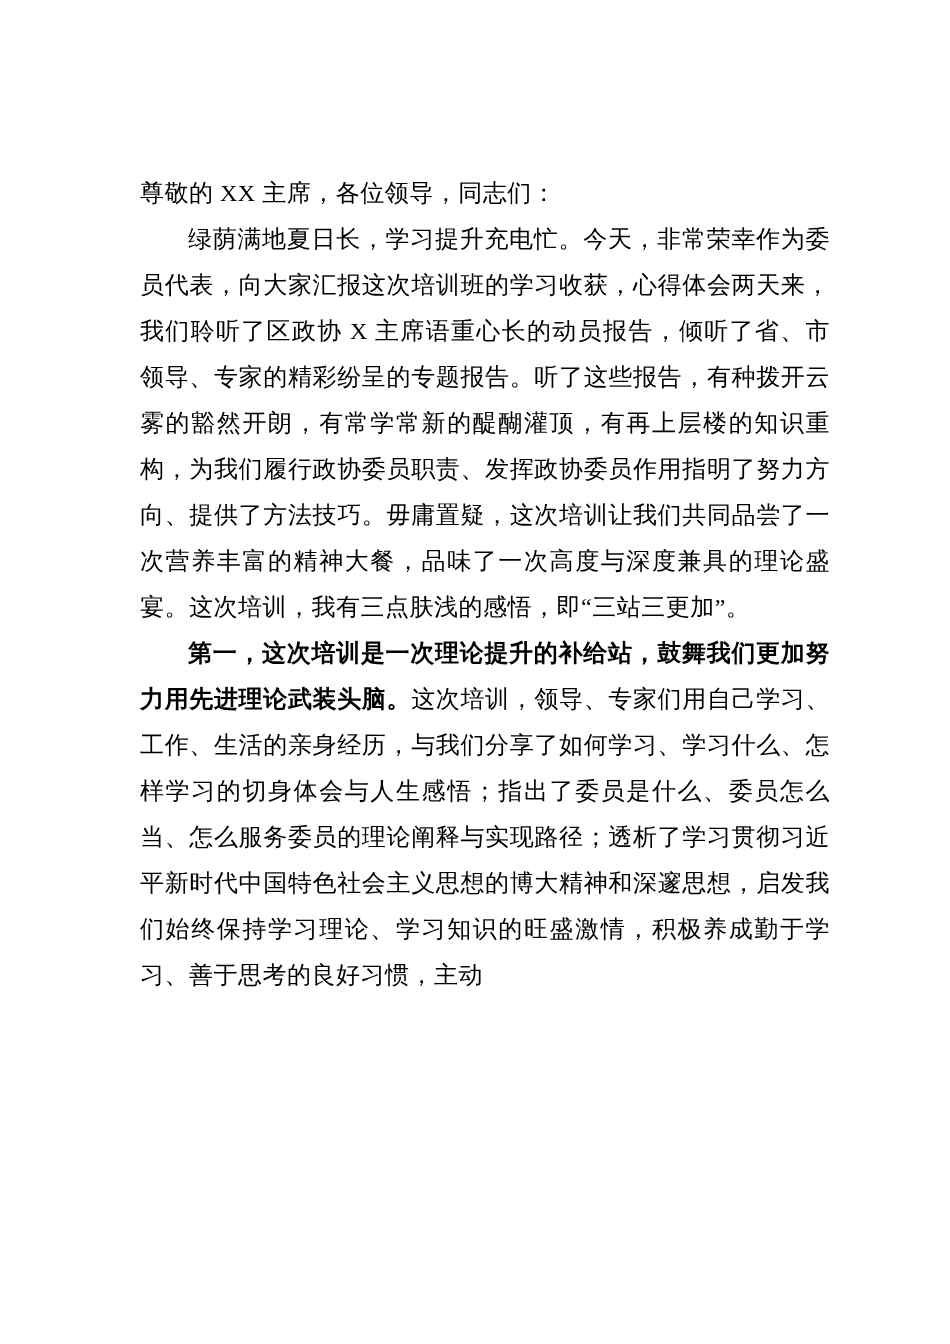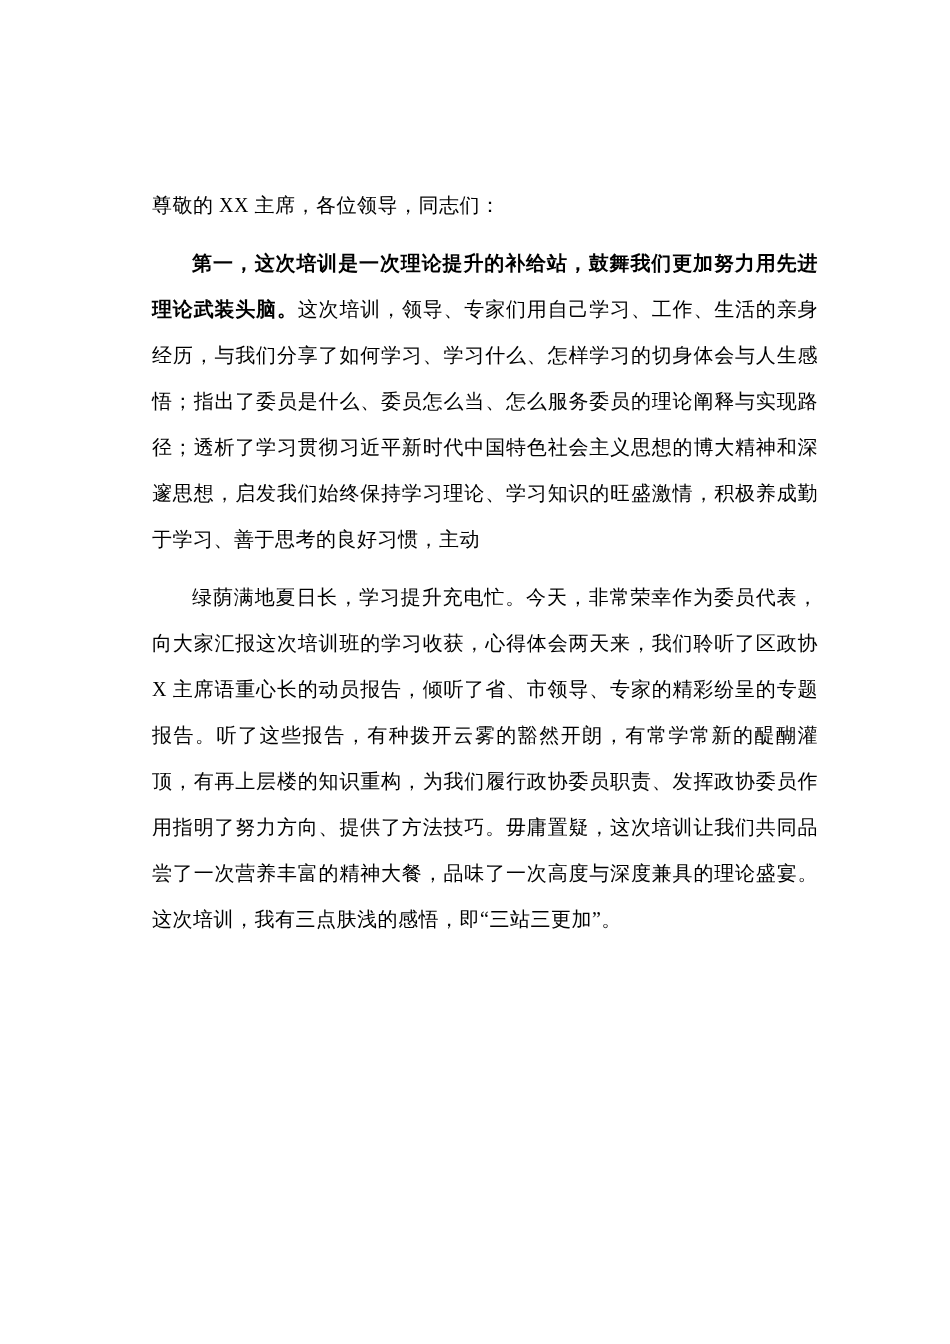--- a/index.html
+++ b/index.html
@@ -23,35 +23,35 @@
     font-size: 34px;
     line-height: 64px;
     font-weight: bold;
     text-align: center;
     letter-spacing: 1px;
   }
   .title-line {
     display: block;
   }
   .doc-body p {
-    margin: 12px;
-    font-size: 20px;
+    margin: 0;
+    font-size: 24px;
     line-height: 46px;
     text-align: justify;
     letter-spacing: 0.5px;
   }
   .doc-body p.indent {
     text-indent: 2em;
   }
   .doc-body .bold {
     font-weight: bold;
   }
 </style>
 </head>
 <body>
 
 <div class="page">
   <div class="doc-body">
       <p><span>尊敬的 XX 主席，各位领导，同志们：</span></p>
+      <p class="indent"><span>绿荫满地夏日长，学习提升充电忙。今天，非常荣幸作为委员代表，向大家汇报这次培训班的学习收获，心得体会两天来，我们聆听了区政协 X 主席语重心长的动员报告，倾听了省、市领导、专家的精彩纷呈的专题报告。听了这些报告，有种拨开云雾的豁然开朗，有常学常新的醍醐灌顶，有再上层楼的知识重构，为我们履行政协委员职责、发挥政协委员作用指明了努力方向、提供了方法技巧。毋庸置疑，这次培训让我们共同品尝了一次营养丰富的精神大餐，品味了一次高度与深度兼具的理论盛宴。这次培训，我有三点肤浅的感悟，即“三站三更加”。</span></p>
       <p class="indent"><span class="bold">第一，这次培训是一次理论提升的补给站，鼓舞我们更加努力用先进理论武装头脑。</span><span>这次培训，领导、专家们用自己学习、工作、生活的亲身经历，与我们分享了如何学习、学习什么、怎样学习的切身体会与人生感悟；指出了委员是什么、委员怎么当、怎么服务委员的理论阐释与实现路径；透析了学习贯彻习近平新时代中国特色社会主义思想的博大精神和深邃思想，启发我们始终保持学习理论、学习知识的旺盛激情，积极养成勤于学习、善于思考的良好习惯，主动</span></p>
-      <p class="indent"><span>绿荫满地夏日长，学习提升充电忙。今天，非常荣幸作为委员代表，向大家汇报这次培训班的学习收获，心得体会两天来，我们聆听了区政协 X 主席语重心长的动员报告，倾听了省、市领导、专家的精彩纷呈的专题报告。听了这些报告，有种拨开云雾的豁然开朗，有常学常新的醍醐灌顶，有再上层楼的知识重构，为我们履行政协委员职责、发挥政协委员作用指明了努力方向、提供了方法技巧。毋庸置疑，这次培训让我们共同品尝了一次营养丰富的精神大餐，品味了一次高度与深度兼具的理论盛宴。这次培训，我有三点肤浅的感悟，即“三站三更加”。</span></p>
     </div>
 </div>
 
 </body></html>

